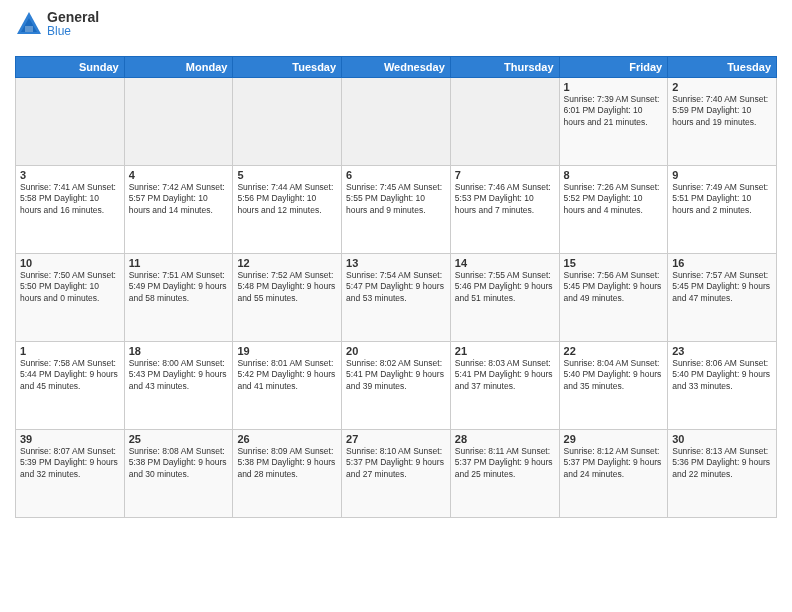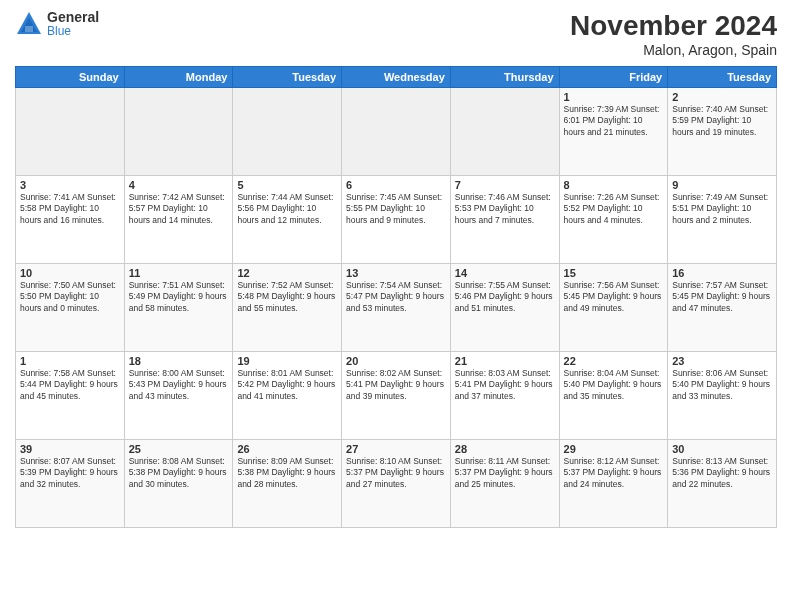--- a/index.html
+++ b/index.html
@@ -12,21 +12,22 @@
     }
     .page {
       width: 792px;
       height: 612px;
       padding: 10px 15px;
     }
     .header {
       display: flex;
       justify-content: space-between;
       align-items: flex-start;
-      margin-bottom: 8px;
+      margin-bottom: 17px;
+      flex-direction: column;
     }
     .logo {
       display: flex;
       align-items: center;
       gap: 4px;
     }
     .logo-text {
       display: flex;
       flex-direction: column;
       line-height: 1.1;
@@ -109,24 +110,20 @@
       <svg class="logo-icon" viewBox="0 0 28 28">
         <polygon points="14,2 26,24 2,24" fill="#2e7fd4"></polygon>
         <polygon points="14,8 22,22 6,22" fill="#1a6abf"></polygon>
         <rect x="10" y="16" width="8" height="6" fill="#fff" opacity="0.3"></rect>
       </svg>
       <div class="logo-text">
         <span class="logo-general">General</span>
         <span class="logo-blue">Blue</span>
       </div>
     </div>
-    <div class="title-block">
-      <h1>November 2024</h1>
-      <h2>Malon, Aragon, Spain</h2>
-    </div>
   </div>
 
   <table class="calendar">
     <thead>
       <tr>
       <th>Sunday</th>
           <th>Monday</th>
           <th>Tuesday</th>
           <th>Wednesday</th>
           <th>Thursday</th>

